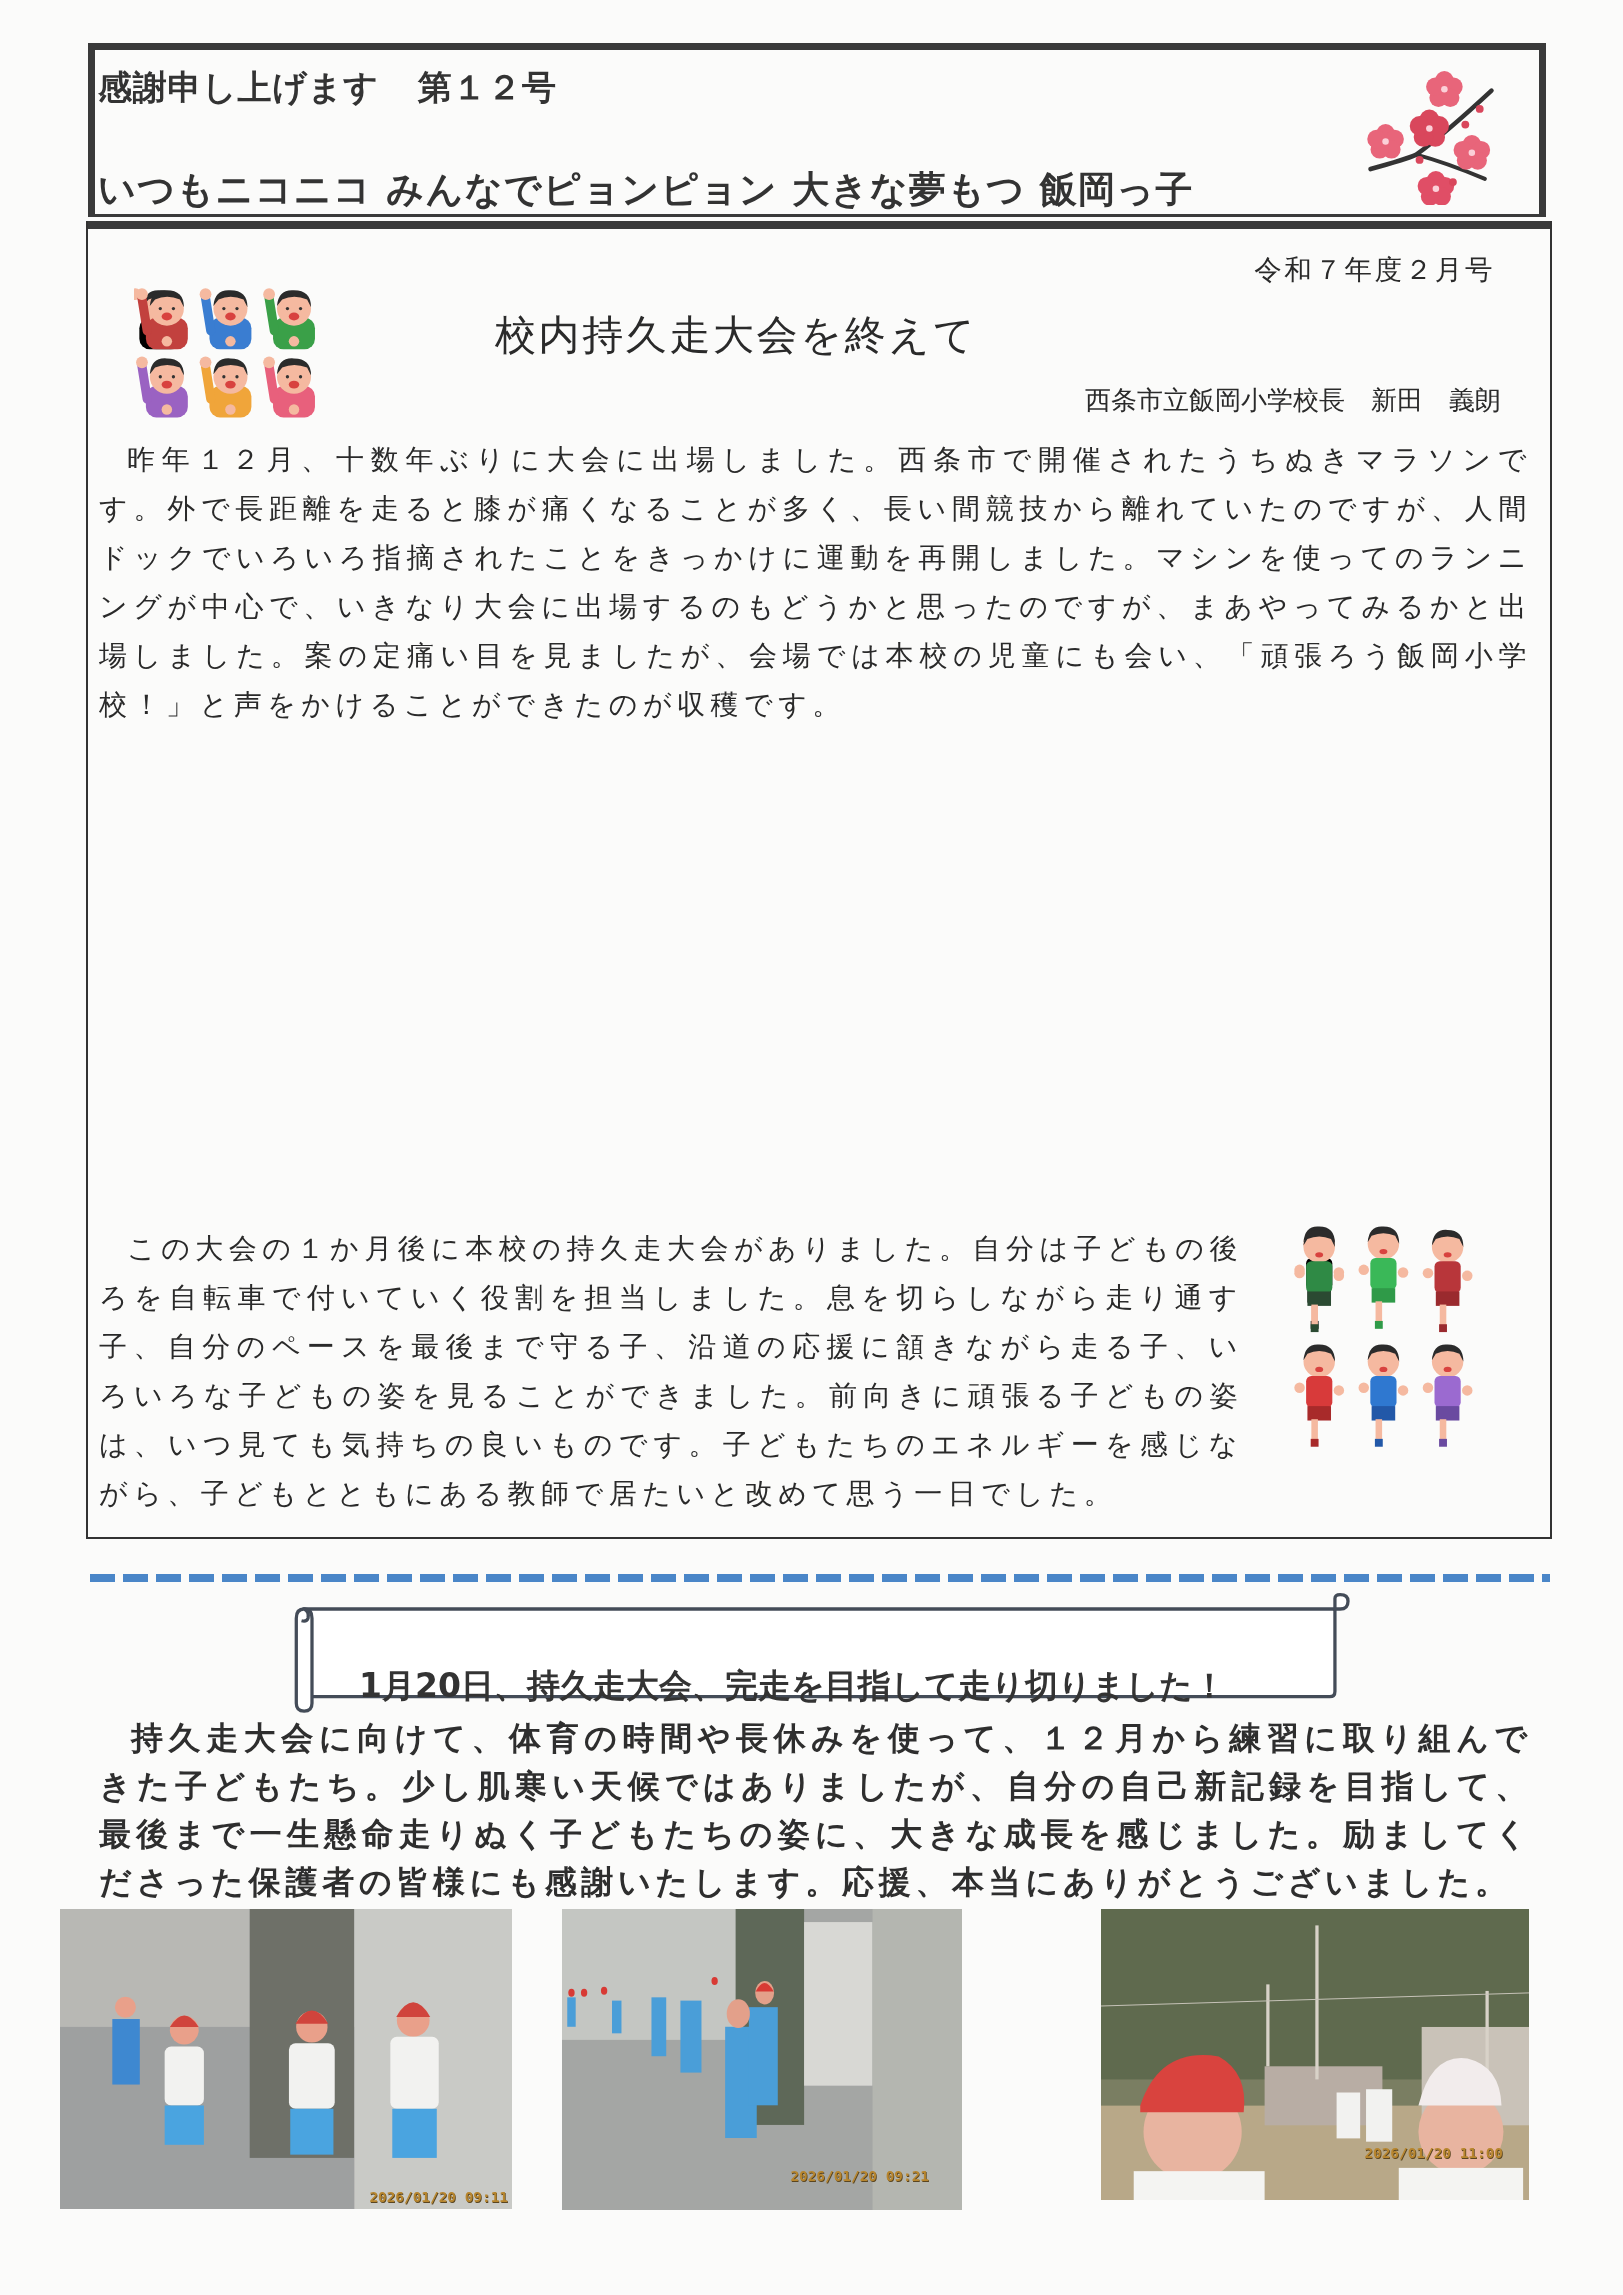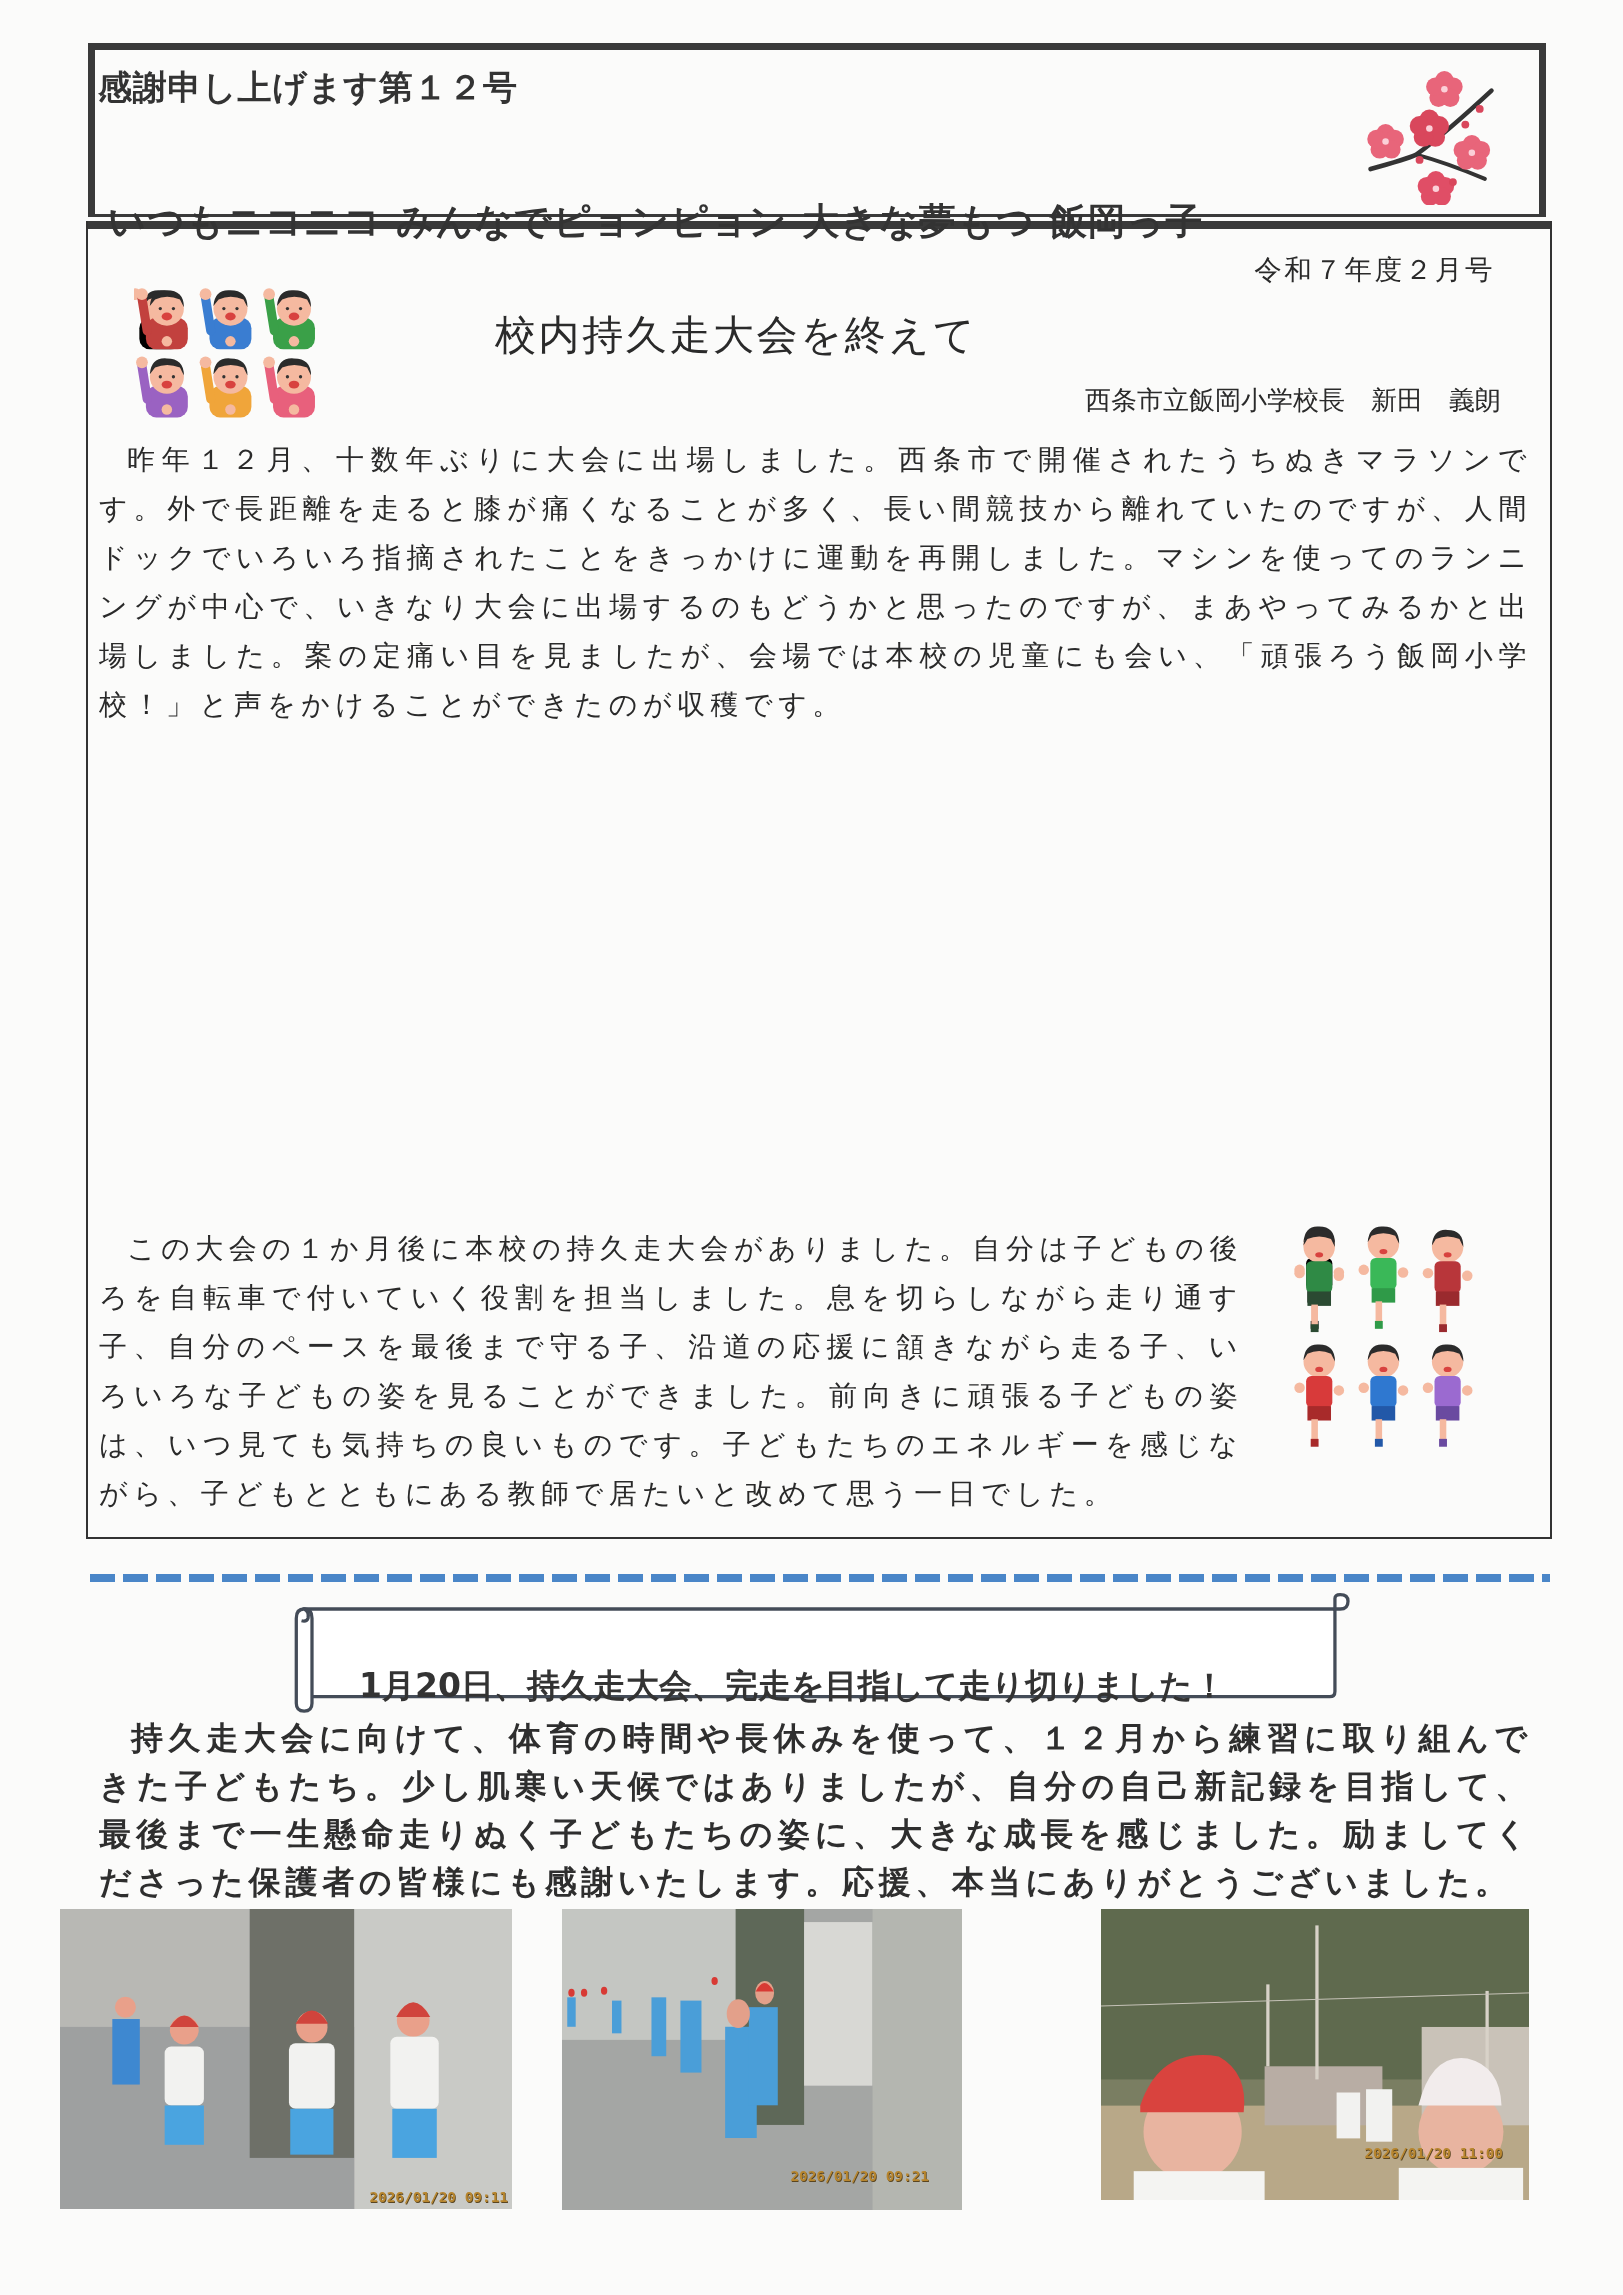--- a/index.html
+++ b/index.html
@@ -16,22 +16,22 @@
     left: 88px; top: 43px; width: 1458px; height: 171px;
     border: 7.2px solid #3a3a3a; border-bottom: none; box-sizing: border-box;
   }
   .header-rule-thin { left: 88px; top: 214px; width: 1458px; height: 3.3px; background: #3a3a3a; }
   .header-rule-thick { left: 86px; top: 221px; width: 1466px; height: 7.9px; background: #3a3a3a; }
   .hdr-text {
     font-family: "DejaVu Sans", "Liberation Sans", sans-serif;
     font-weight: bold; color: #333; white-space: nowrap;
   }
   .hdr-title { left: 98px; top: 65px; font-size: 34px; letter-spacing: 0.7px; }
-  .hdr-issue { }
-  .hdr-motto { left: 108px; top: 165px; font-size: 37px; letter-spacing: 1.3px; margin-top: 32px; }
+  .hdr-issue { margin-left: 39px; }
+  .hdr-motto { left: 98px; top: 165px; font-size: 37px; letter-spacing: 1.3px; }
   .plum { left: 1367px; top: 71px; width: 128px; height: 134px; }
 
   
   .main-box {
     left: 86px; top: 221px; width: 1466px; height: 1318px;
     border: 2px solid #333; border-top: none; box-sizing: border-box;
   }
   .date-label { right: 128px; top: 252px; font-size: 27.5px; letter-spacing: 2.6px; white-space: nowrap; }
   .article-title { left: 495px; top: 308px; font-size: 41px; letter-spacing: 2.6px; white-space: nowrap; }
   .signature { right: 122px; top: 383px; font-size: 26px; white-space: nowrap; }

